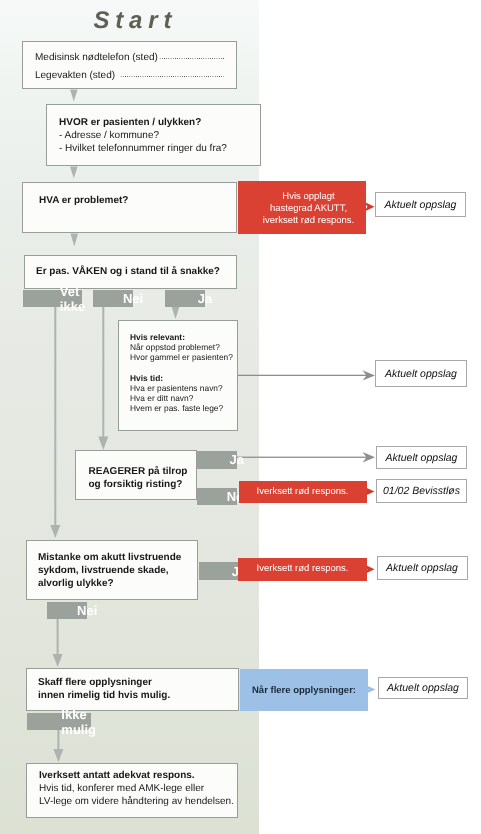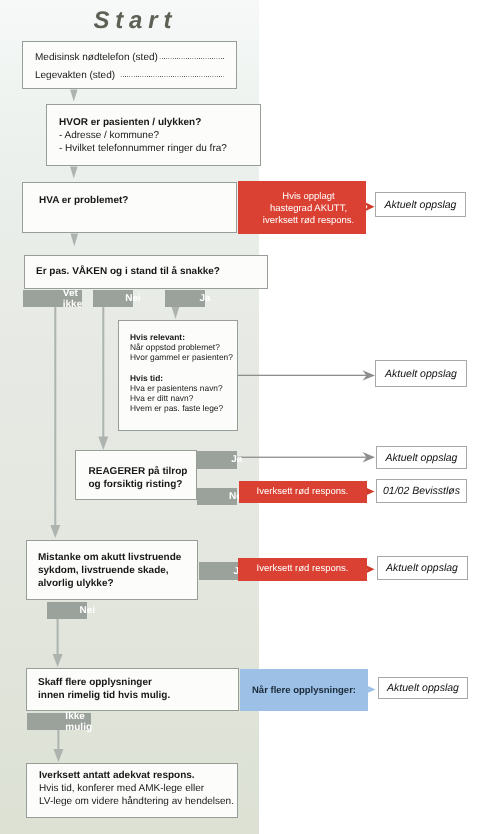--- a/index.html
+++ b/index.html
@@ -32,39 +32,39 @@
     background-image:radial-gradient(circle,#45494a 0.55px,transparent 0.6px);background-size:2.2px 5px;background-position:0 2px;background-repeat:repeat-x;}
   .dots2{margin-left:5px;}
 
   
   .title{left:93.5px;top:8px;font-size:24px;letter-spacing:5.8px;line-height:26px;}
 
   
   .b1{left:22px;top:41px;width:215px;height:48px;padding:7px 12px 0 12px;line-height:17.5px;}
   .b2{left:22px;top:104px;width:215px;height:62px;padding:11px 11px 0 12px;margin-left:24px;}
   .b3{left:22px;top:182px;width:215px;height:51px;padding:11px 11px 0 16px;}
-  .b4{left:24px;top:255px;width:244px;height:34px;padding:9px 11px 0 11px;}
+  .b4{left:24px;top:255px;width:213px;height:34px;padding:9px 11px 0 11px;}
   .b5{left:118px;top:320px;width:120px;height:111px;padding:11px 0 0 11px;font-size:8.4px;line-height:10.2px;}
   .b6{left:74.5px;top:450px;width:122.5px;height:50px;padding:14px 0 0 13px;}
   .b7{left:26px;top:540px;width:172px;height:60px;padding:10px 0 0 11px;line-height:13.2px;}
   .b8{left:26px;top:668px;width:213px;height:43px;padding:7px 0 0 11px;}
   .b9{left:26px;top:763px;width:212px;height:55px;padding:5px 0 0 12px;}
 
   
   .red{font-size:9.5px;line-height:11.8px;}
   .r1{left:238px;top:181px;width:128px;height:53px;padding:10px 0 0 13px;}
   .r2{left:238.5px;top:480.5px;width:128px;height:22px;display:flex;align-items:center;justify-content:center;}
   .r3{left:238px;top:558px;width:129px;height:22.5px;display:flex;align-items:center;justify-content:center;}
 
   
   .blue{font-size:9.5px;text-align:center;}
   .bl1{left:240px;top:669px;width:128px;height:42px;display:flex;align-items:center;justify-content:center;}
 
   
-  .tag{font-size:10px;padding-left:40px;}
+  .tag{font-size:13px;padding-left:40px;}
   .t-vetikke{left:23px;top:290px;width:59px;height:17px;}
   .t-nei1{left:93px;top:289.5px;width:22px;height:17.5px;}
   .t-ja1{left:165px;top:289.5px;width:21px;height:17.5px;}
   .t-ja2{left:196.8px;top:450.7px;width:21px;height:18px;}
   .t-nei2{left:196.8px;top:487.6px;width:21.5px;height:17.7px;}
   .t-ja3{left:199px;top:562px;width:20px;height:18px;}
   .t-nei3{left:47.2px;top:601.7px;width:22px;height:17px;}
   .t-ikkemulig{left:26.7px;top:713px;width:64px;height:17.4px;}
 
   

